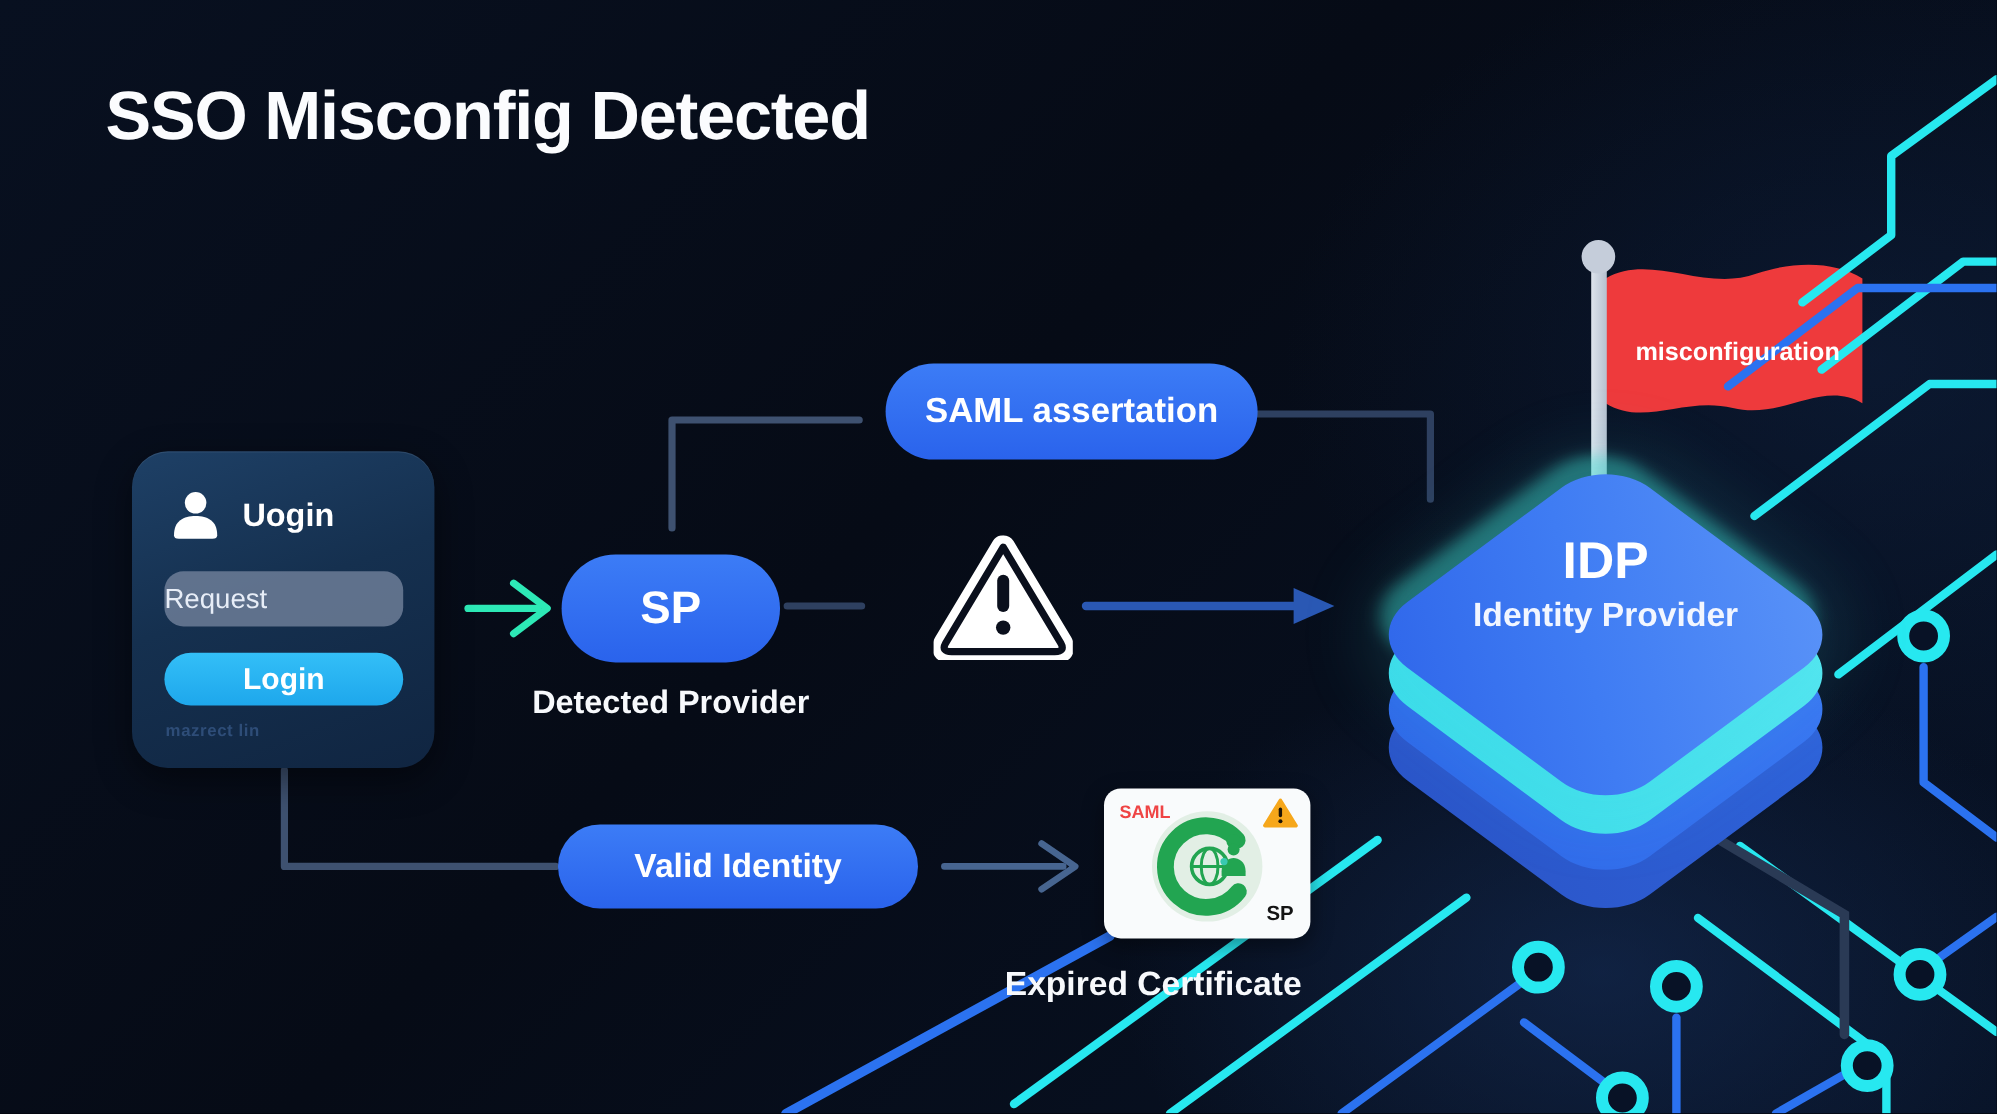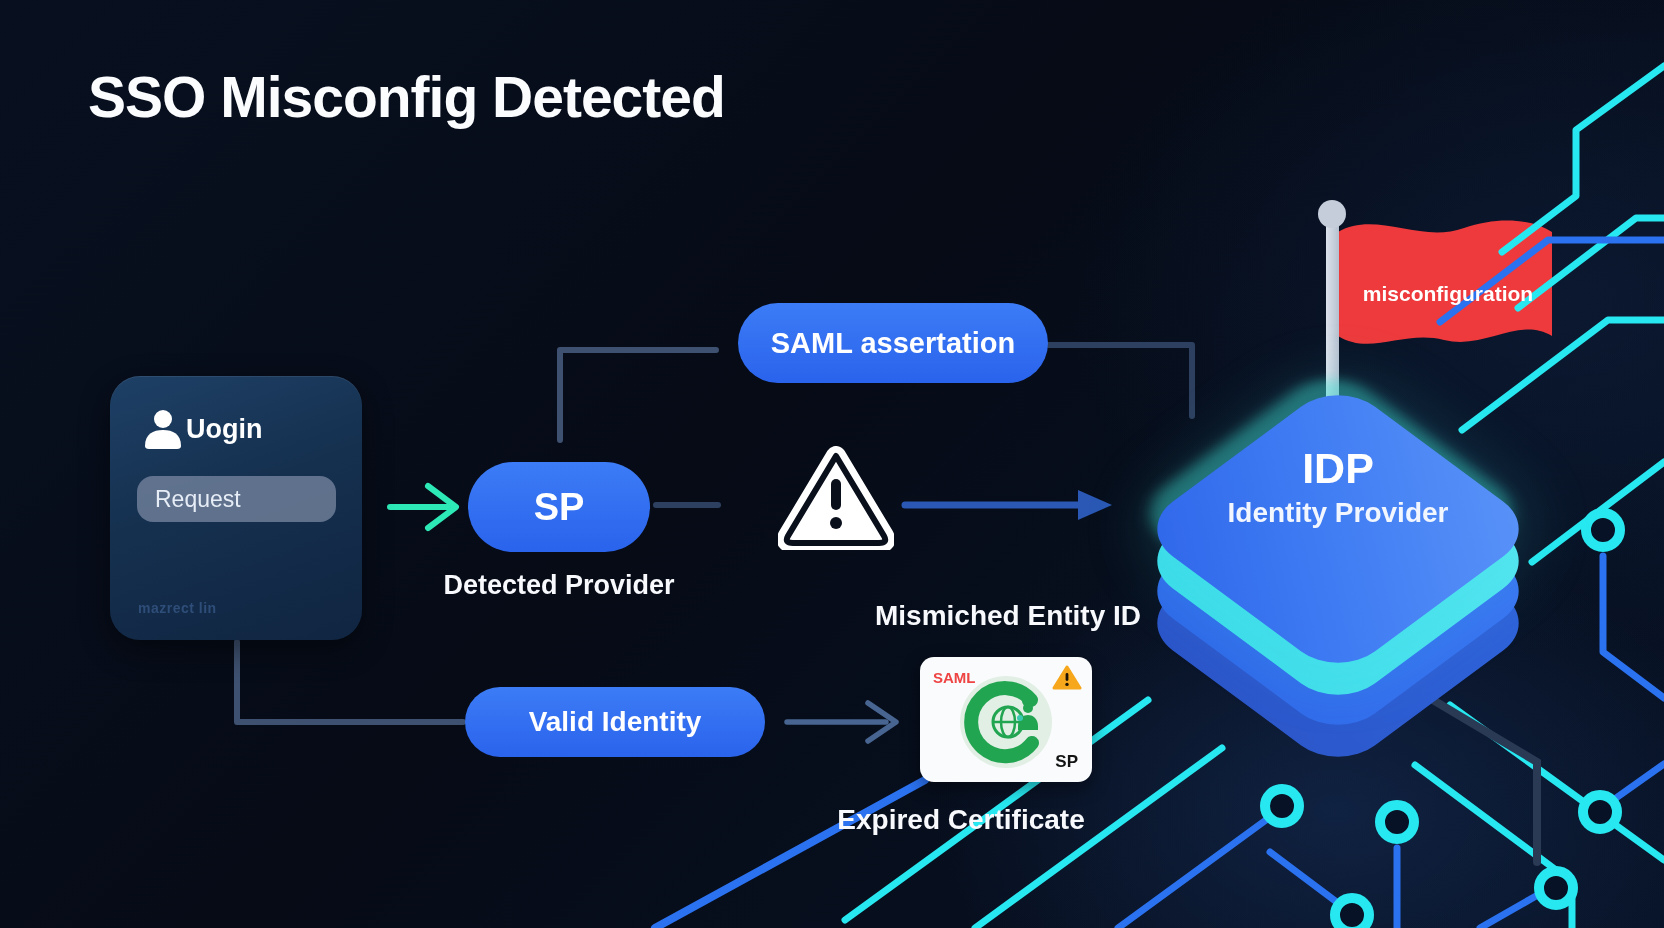--- a/index.html
+++ b/index.html
@@ -31,24 +31,24 @@
   .arrow-teal{stroke:var(--arrow_teal,#2de9b6);stroke-width:6;fill:none;stroke-linecap:round;stroke-linejoin:round;}
 
   
   .title{left:88px;top:62px;z-index:6;font-size:57px;line-height:1.24;font-weight:700;
          letter-spacing:-1px;color:#fbfcfe;}
 
   
   .login-card{left:110px;top:376px;width:252px;height:264px;z-index:5;border-radius:30px;
     background:linear-gradient(160deg,#1e4066 0%,#15304f 45%,#102541 100%);
     box-shadow:0 10px 30px rgba(0,0,0,.45), inset 0 1px 0 rgba(255,255,255,.08);}
-  .login-head{position:absolute;left:30px;top:30px;display:flex;align-items:center;gap:0;}
+  .login-head{position:absolute;left:30px;top:30px;display:flex;align-items:center;gap:16px;}
   .login-title{font-size:27px;font-weight:700;color:#fff;}
   .login-input{position:absolute;left:27px;top:100px;width:199px;height:46px;border-radius:16px;
-    background:rgba(116,132,158,.78);display:flex;align-items:center;padding-left:18px;box-sizing:border-box;
+    background:rgba(116,132,158,.78);display:flex;align-items:center;box-sizing:border-box;
     font-size:23px;color:#e7edf7;}
   .login-btn{position:absolute;left:27px;top:168px;width:199px;height:44px;border-radius:22px;
     background:linear-gradient(180deg,#33bff7,#1ea7ec);display:flex;align-items:center;justify-content:center;
     font-size:25px;font-weight:700;color:#fff;}
   .login-foot{position:absolute;left:28px;top:224px;font-size:14px;font-weight:600;color:#2e4d78;letter-spacing:.5px;}
 
   
   .pill{z-index:5;display:flex;align-items:center;justify-content:center;color:#fff;font-weight:700;
     background:linear-gradient(180deg,#3c7cf6,var(--pill_blue,#2a63ec));}
   .pill-sp{left:468px;top:462px;width:182px;height:90px;border-radius:45px;font-size:38px;}
@@ -177,38 +177,38 @@
 
   <div class="abs login-card">
     <div class="login-head">
       <svg width="46" height="46" viewBox="0 0 46 46">
         <circle cx="23" cy="13" r="9" class="white"></circle>
         <path d="M5 40 C5 28 13 24 23 24 C33 24 41 28 41 40 Q41 43 37 43 L9 43 Q5 43 5 40 Z" class="white"></path>
       </svg>
       <span class="login-title">Uogin</span>
     </div>
     <div class="login-input">Request</div>
+    <div class="login-btn">Login</div>
     <div class="login-foot">mazrect lin</div>
   </div>
 
   <div class="abs pill pill-sp">SP</div>
   <div class="abs flow-label lbl-sp">Detected Provider</div>
 
   <div class="abs pill pill-saml">SAML assertation</div>
 
   <div class="abs pill pill-valid">Valid Identity</div>
 
   <svg class="abs warn-big" width="116" height="104" viewBox="0 0 116 104">
     <path d="M58 10 L106 90 Q110 97 101 97 L15 97 Q6 97 10 90 Z" fill="none" stroke="#ffffff" stroke-width="20" stroke-linejoin="round"></path>
     <path d="M58 10 L106 90 Q110 97 101 97 L15 97 Q6 97 10 90 Z" fill="#ffffff" stroke="#0a0f1c" stroke-width="6" stroke-linejoin="round"></path>
     <rect x="53" y="33" width="10" height="31" rx="5" fill="#0a0f1c"></rect>
     <circle cx="58" cy="77" r="6" fill="#0a0f1c"></circle>
   </svg>
 
-  <div class="abs flow-label lbl-mismatched">Mismiched Entity ID</div>
   <div class="abs flow-label lbl-expired">Expired Certificate</div>
 
   <div class="abs cert-card">
     <span class="cert-saml">SAML</span>
     <svg class="cert-warn" width="30" height="26" viewBox="0 0 30 26">
       <path d="M15 2 L28 23 L2 23 Z" fill="var(--warn_orange,#f6a71b)" stroke="var(--warn_orange,#f6a71b)" stroke-width="3" stroke-linejoin="round"></path>
       <rect x="13.6" y="8" width="2.8" height="8" rx="1.4" fill="#1c1305"></rect>
       <circle cx="15" cy="19.4" r="1.7" fill="#1c1305"></circle>
     </svg>
     <svg class="cert-logo" width="96" height="96" viewBox="0 0 96 96">

